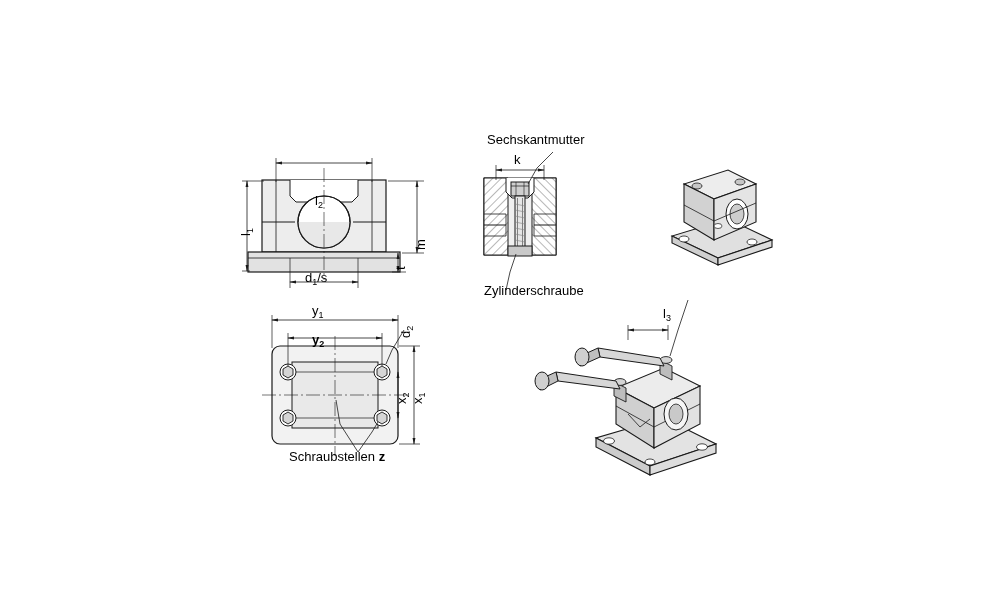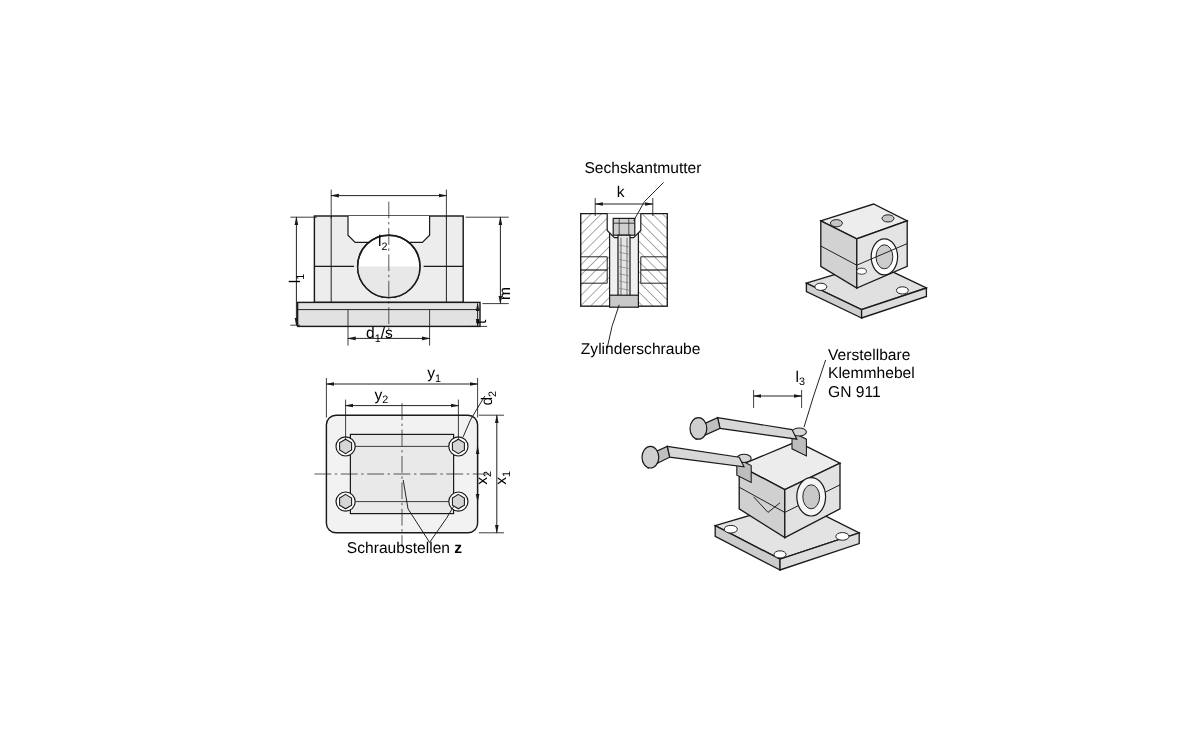--- a/index.html
+++ b/index.html
@@ -260,33 +260,28 @@
 <div class="lbl rot" style="left:413px;top:250px;transform:rotate(-90deg);"><span>m</span></div>
 
 <div class="lbl rot" style="left:393px;top:270px;transform:rotate(-90deg);"><span>t</span></div>
 
 <div class="lbl" style="left:514px;top:152px;"><span>k</span></div>
 
 <div class="lbl" style="left:487px;top:132px;">Sechskantmutter</div>
 
 <div class="lbl" style="left:484px;top:283px;">Zylinderschraube</div>
 
-<div class="lbl" style="left:312px;top:303px;margin-left:44px;"><span>y</span><span class="sub">1</span></div>
-
-<div class="lbl" style="left:312px;top:321px;"><span>y</span><span class="sub">2</span></div>
+<div class="lbl" style="left:312px;top:303px;"><span>y</span><span class="sub">1</span></div>
+
+<div class="lbl" style="left:312px;top:332px;font-weight:bold;"><span>y</span><span class="sub">2</span></div>
 
 <div class="lbl rot" style="left:398px;top:338px;transform:rotate(-90deg);"><span>d</span><span class="sub">2</span></div>
 
 <div class="lbl rot" style="left:410px;top:404px;transform:rotate(-90deg);"><span>x</span><span class="sub">1</span></div>
 
 <div class="lbl rot" style="left:394px;top:404px;transform:rotate(-90deg);"><span>x</span><span class="sub">2</span></div>
 
 <div class="lbl" style="left:289px;top:449px;"><span>Schraubstellen </span><span class="bold">z</span></div>
 
 <div class="lbl" style="left:663px;top:306px;"><span>l</span><span class="sub">3</span></div>
 
-<div class="lbl" style="left:690px;top:288px;">
-  <div>Verstellbare</div>
-  <div>Klemmhebel</div>
-  <div>GN 911</div>
+
 </div>
 
-</div>
-
 </body></html>

